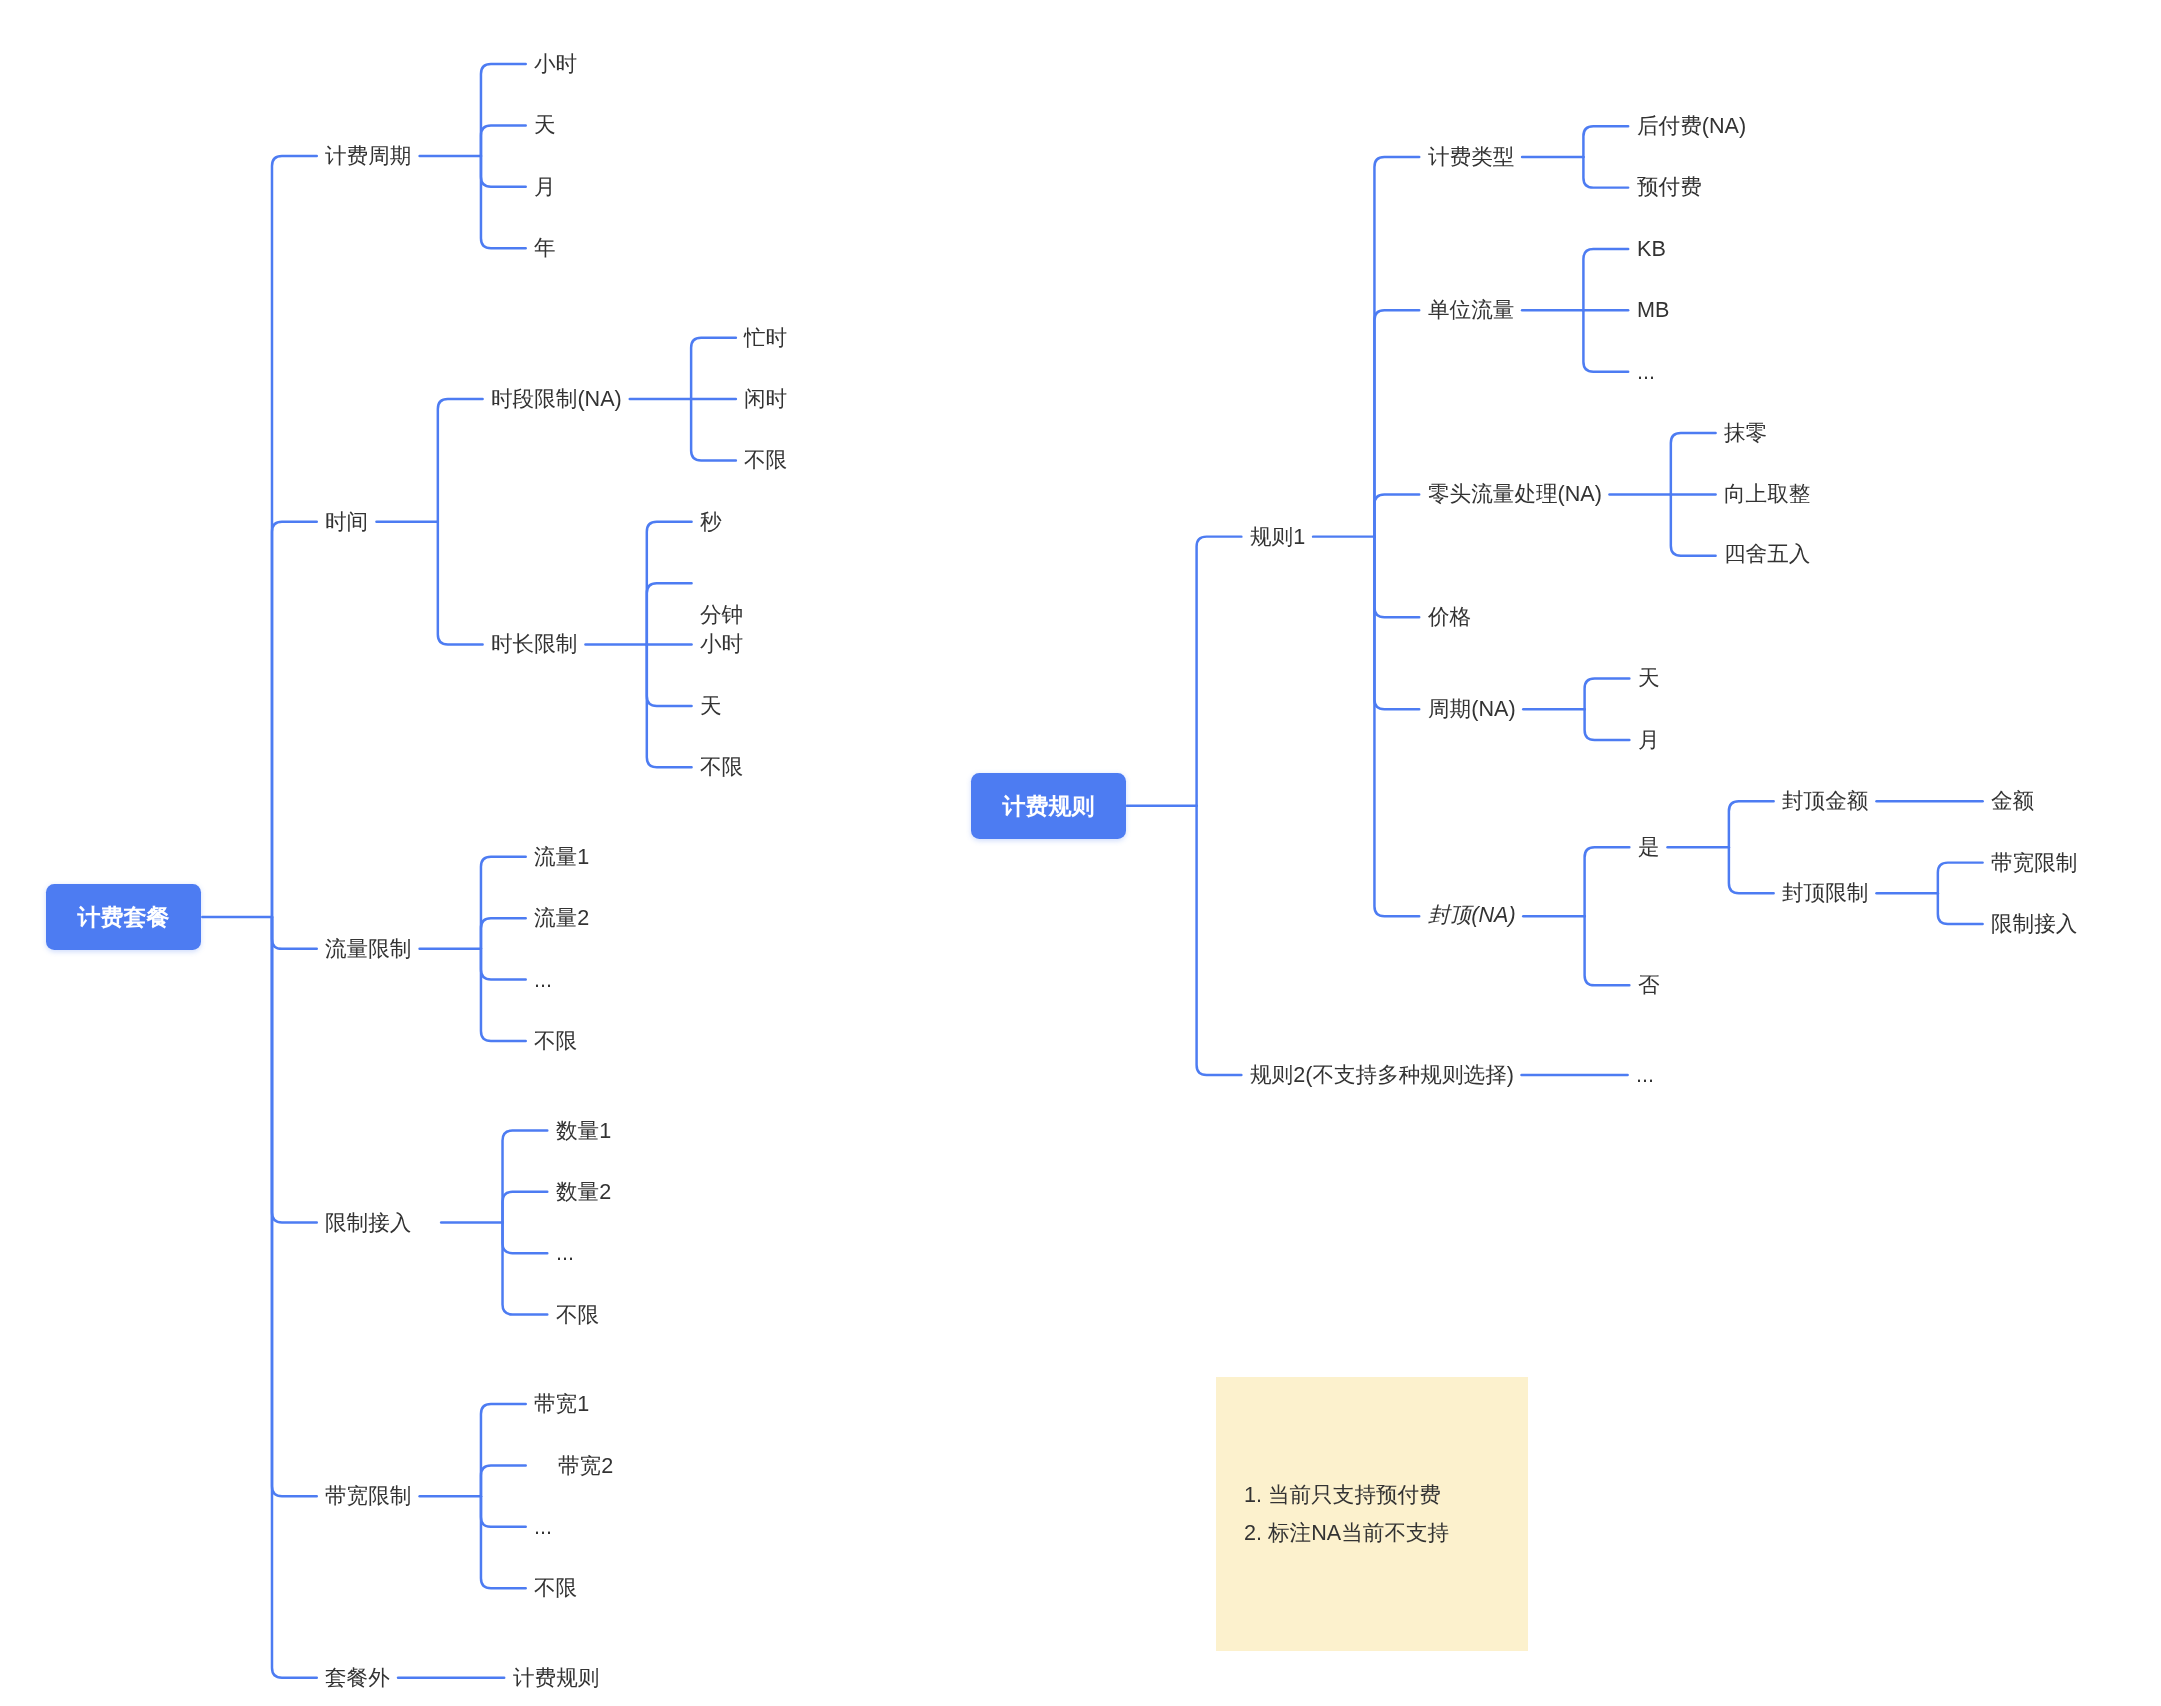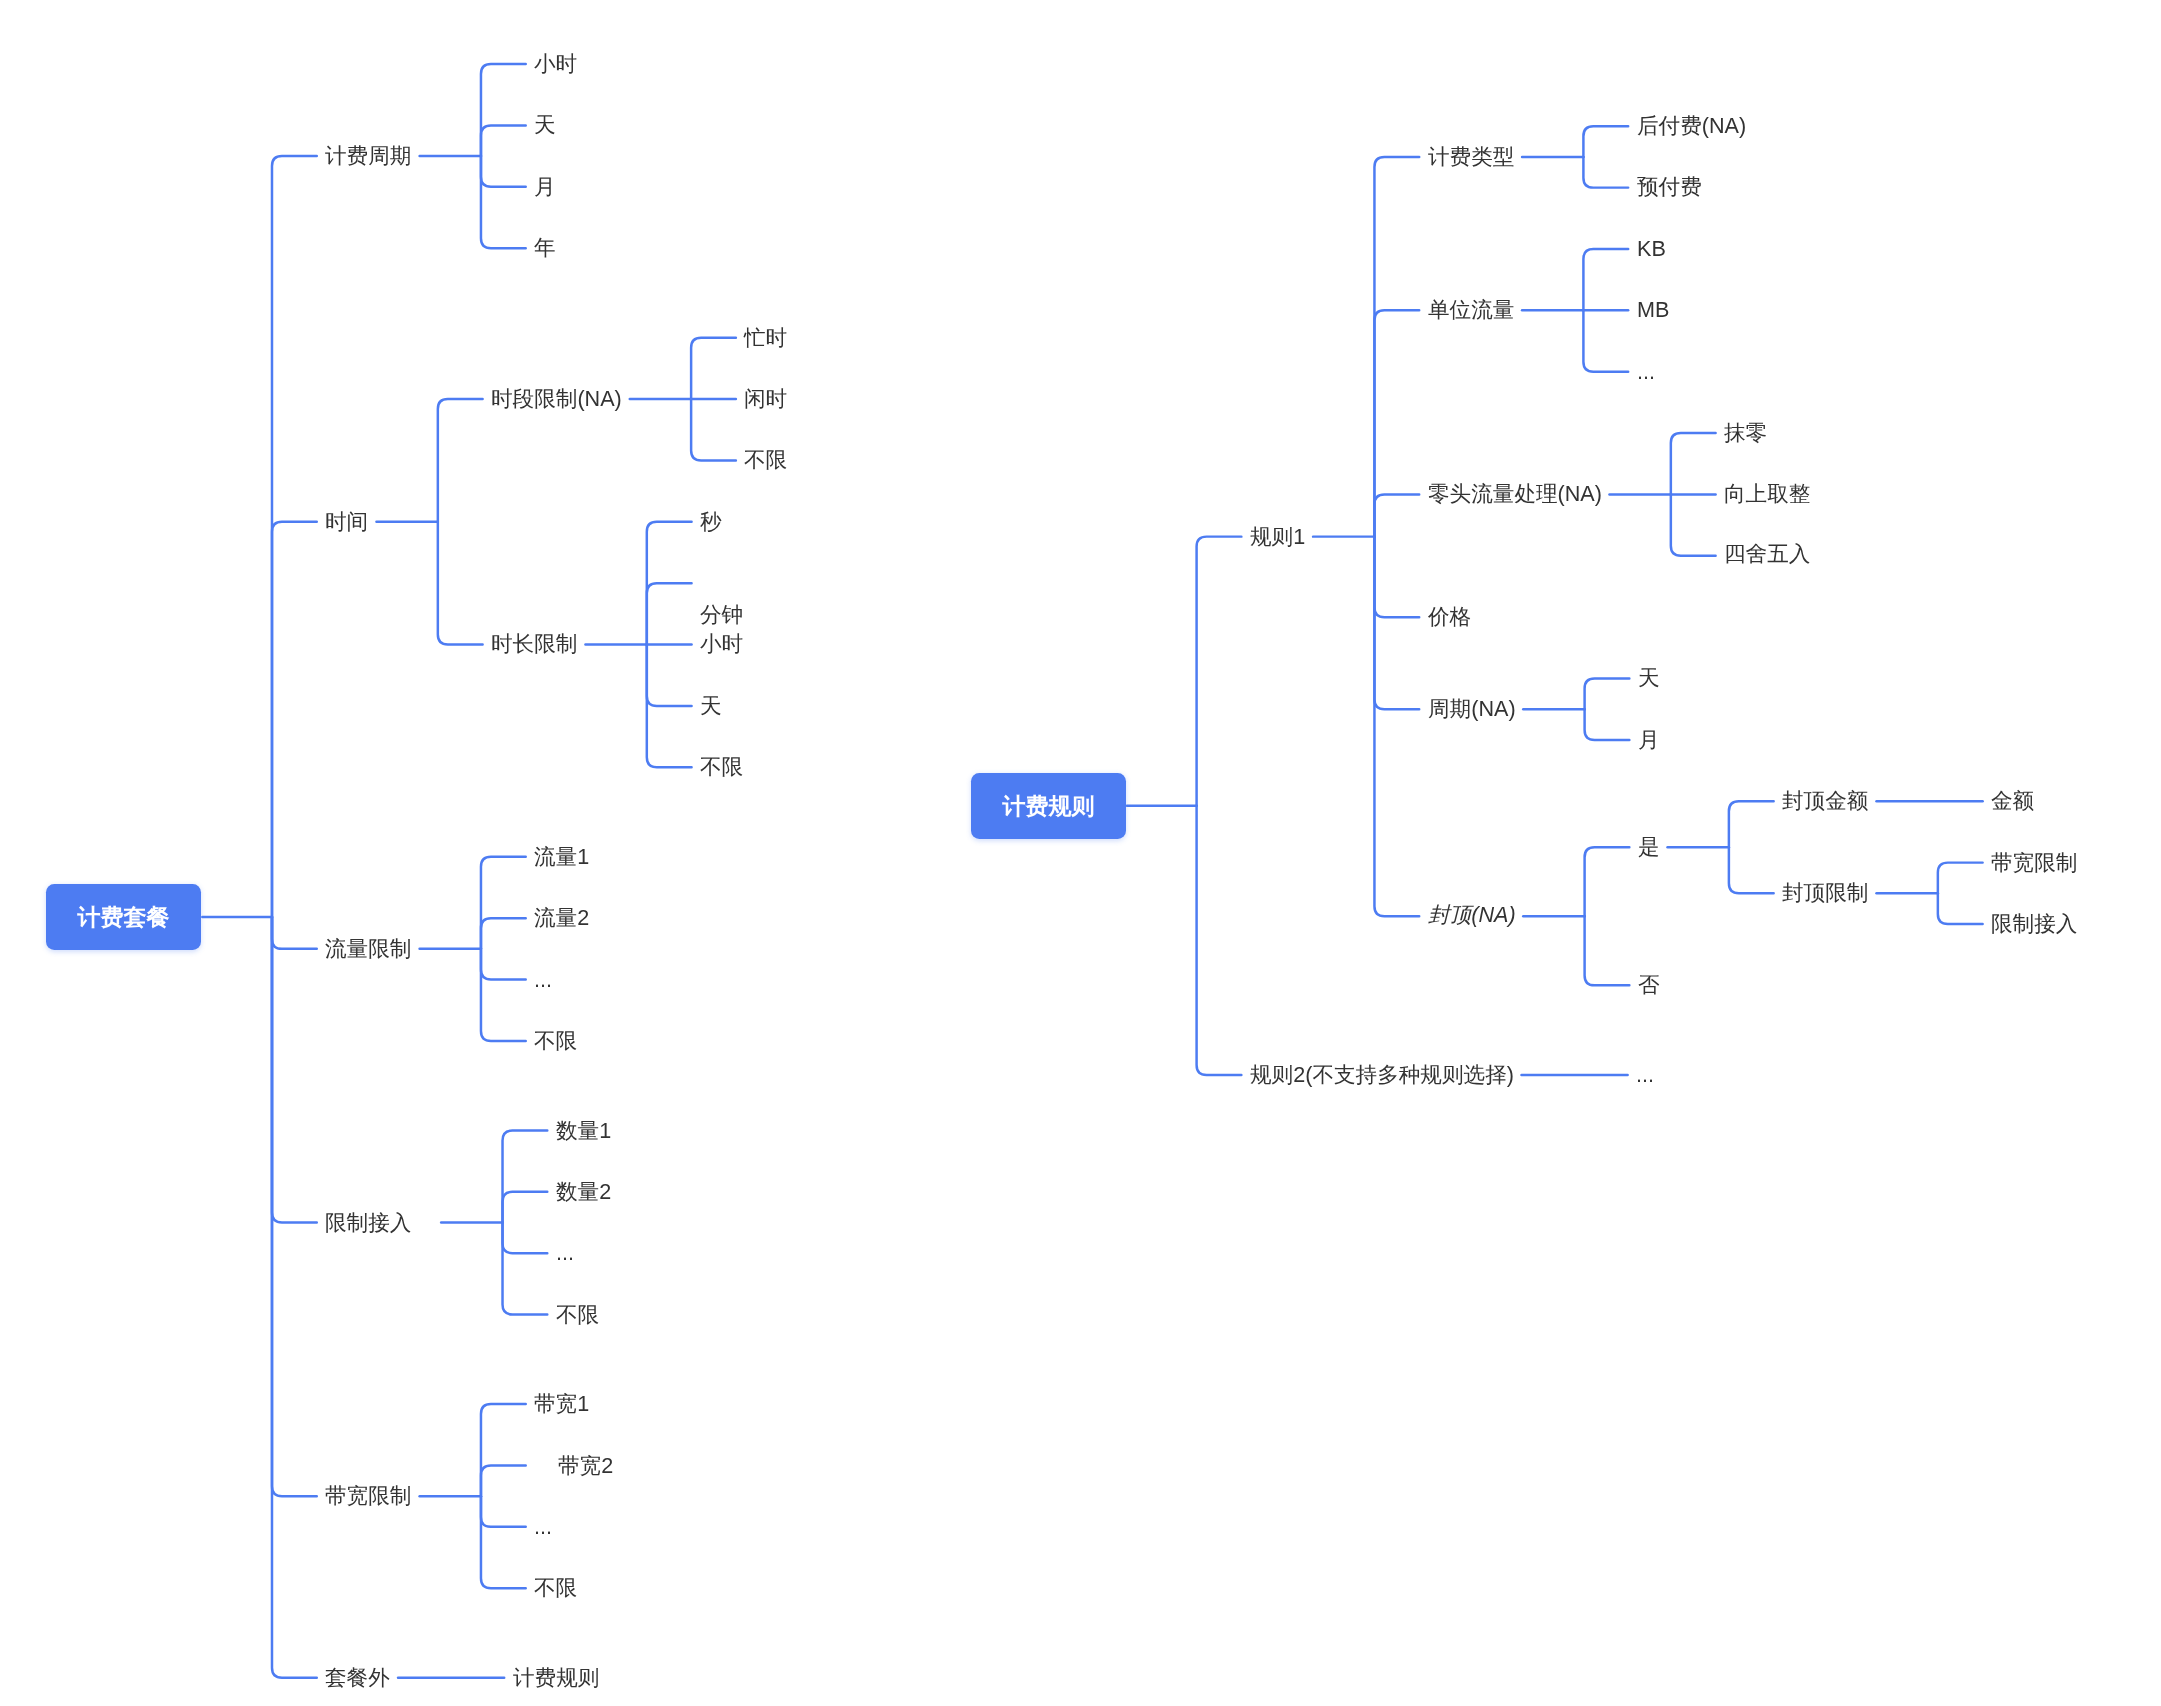--- a/index.html
+++ b/index.html
@@ -166,14 +166,18 @@
       <div class="node text-node" style="left: 1638px; top: 847px;">是</div>
       <div class="node text-node" style="left: 1782px; top: 801px;">封顶金额</div>
       <div class="node text-node" style="left: 1991px; top: 801px;">金额</div>
       <div class="node text-node" style="left: 1782px; top: 893px;">封顶限制</div>
       <div class="node text-node" style="left: 1991px; top: 863px;">带宽限制</div>
       <div class="node text-node" style="left: 1991px; top: 924px;">限制接入</div>
       <div class="node text-node" style="left: 1638px; top: 985px;">否</div>
       <div class="node text-node" style="left: 1250px; top: 1075px;">规则2(不支持多种规则选择)</div>
       <div class="node text-node" style="left: 1636px; top: 1075px;">...</div>
     </div>
+  <div class="note" style="background: rgb(252, 241, 205);">
+    <div class="note-line">1. 当前只支持预付费</div>
+    <div class="note-line">2. 标注NA当前不支持</div>
+  </div>
 </div>
 
 
 </body></html>

